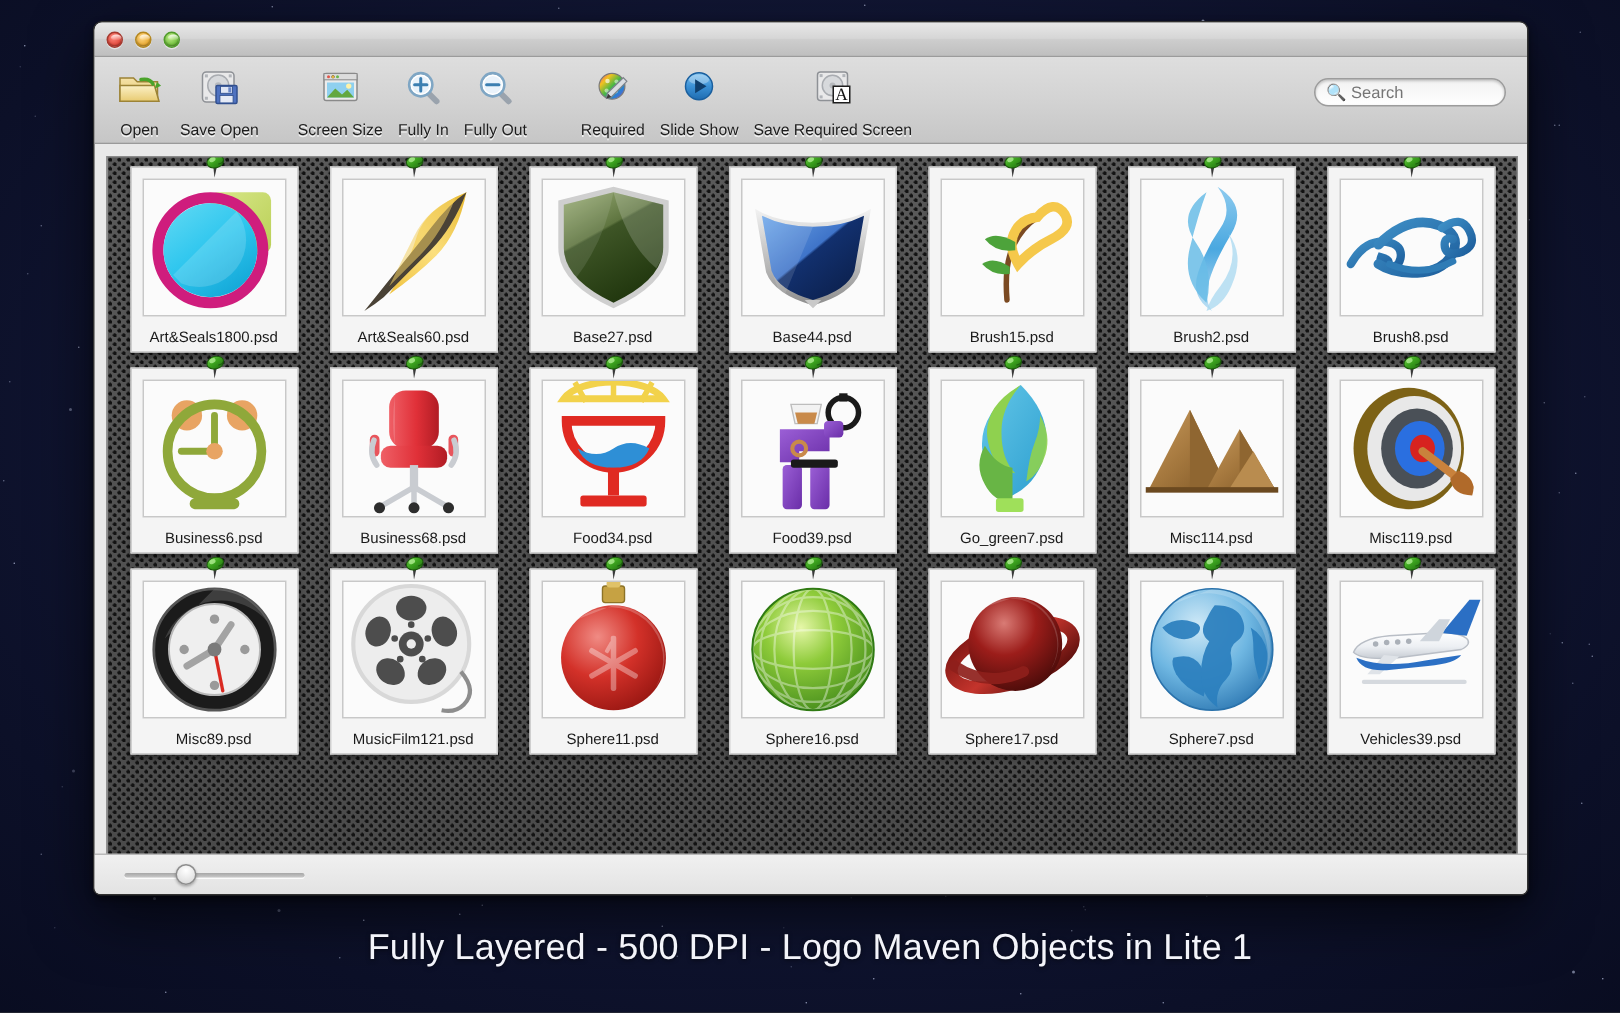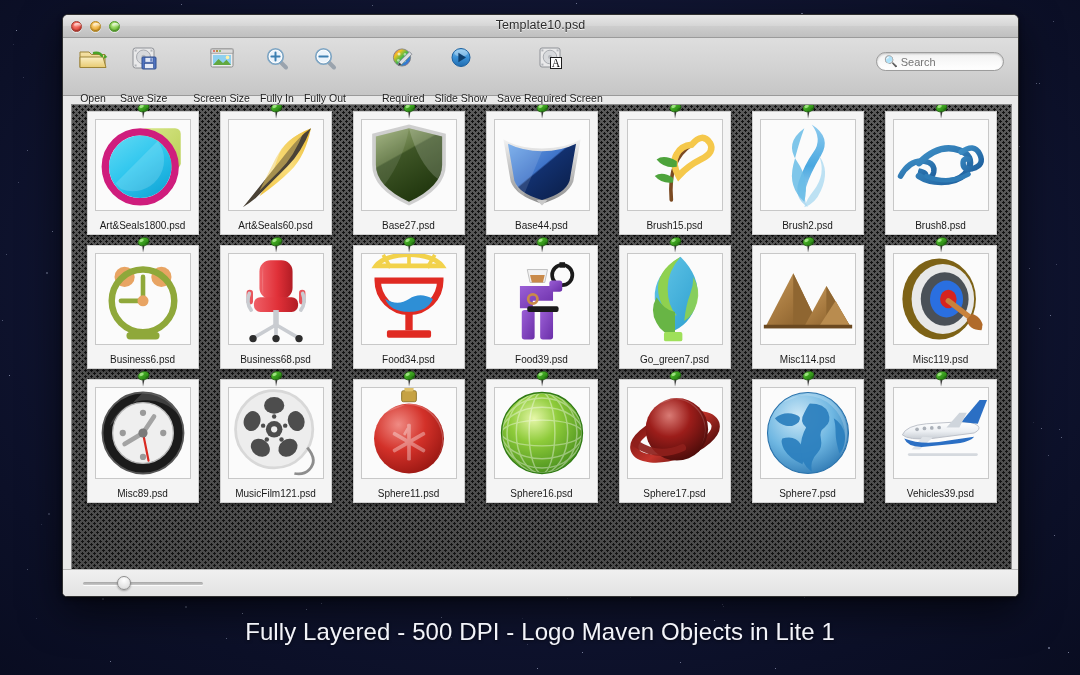--- a/index.html
+++ b/index.html
@@ -58,21 +58,21 @@
     background:linear-gradient(to bottom,#dedede 0%,#d3d3d3 50%,#c6c6c6 100%);
     border-bottom:1px solid #9a9a9a;
     display:flex; align-items:flex-start; padding:4px 10px 0 8px; position:relative;
   }
   .tb-item{
     display:flex; flex-direction:column; align-items:center; justify-content:flex-start;
     min-width:44px; padding:1px 5px 0; cursor:default;
   }
   .tb-ico{ height:30px; display:flex; align-items:center; justify-content:center; }
   .tb-lab{
-    font-size:10.5px; color:#1d1d1d; margin-top:19px; white-space:nowrap;
+    font-size:10.5px; color:#1d1d1d; margin-top:8px; white-space:nowrap;
     text-shadow:0 1px 0 rgba(255,255,255,.75);
   }
   .tb-gap{ width:16px; }
   .tb-gap-lg{ width:26px; }
 
   
   #searchwrap{ position:absolute; right:14px; top:14px; }
   #search{
     width:128px; height:19px; border-radius:10px;
     background:linear-gradient(to bottom,#f2f2f2,#ffffff);
@@ -432,21 +432,20 @@
 </div>
 
 <div id="window">
 
   <div id="titlebar">
     <div class="lights">
       <span class="light l-close"></span>
       <span class="light l-min"></span>
       <span class="light l-max"></span>
     </div>
-    <div id="title">Template10.psd</div>
   </div>
 
   <div id="toolbar">
 
     <div class="tb-item">
       <div class="tb-ico">
         <svg width="30" height="28" viewBox="0 0 30 28">
           <defs>
             <linearGradient id="folBack" x1="0" y1="0" x2="0" y2="1">
               <stop offset="0" stop-color="#f5e2a8"></stop>
@@ -475,21 +474,21 @@
           <rect x="5.6" y="5.6" width="2" height="2" fill="#b2b5ba"></rect>
           <rect x="21.5" y="5.6" width="2" height="2" fill="#b2b5ba"></rect>
           <rect x="5.6" y="20.5" width="2" height="2" fill="#b2b5ba"></rect>
           <rect x="21.5" y="20.5" width="2" height="2" fill="#b2b5ba"></rect>
           <rect x="13" y="13" width="14" height="12" rx="1" fill="#4f72c0" stroke="#32508f"></rect>
           <rect x="16" y="13.6" width="8" height="4.6" fill="#dfe6f5" stroke="#32508f" stroke-width=".6"></rect>
           <rect x="21.2" y="14.2" width="2" height="3.4" fill="#6a86c6"></rect>
           <rect x="15.6" y="19.6" width="8.8" height="5" fill="#e5eaf6" stroke="#32508f" stroke-width=".6"></rect>
         </svg>
       </div>
-      <div class="tb-lab">Save Size</div>
+      <div class="tb-lab">Save Open</div>
     </div>
 
     <div class="tb-gap"></div>
 
     <div class="tb-item">
       <div class="tb-ico">
         <svg width="30" height="28" viewBox="0 0 30 28">
           <rect x="4" y="5" width="22" height="18" rx="1.5" fill="#ececec" stroke="#8a8a8a"></rect>
           <rect x="4" y="5" width="22" height="4.2" fill="#dcdcdc" stroke="#8a8a8a" stroke-width=".7"></rect>
           <circle cx="7" cy="7.1" r="1" fill="#e0564a"></circle>

